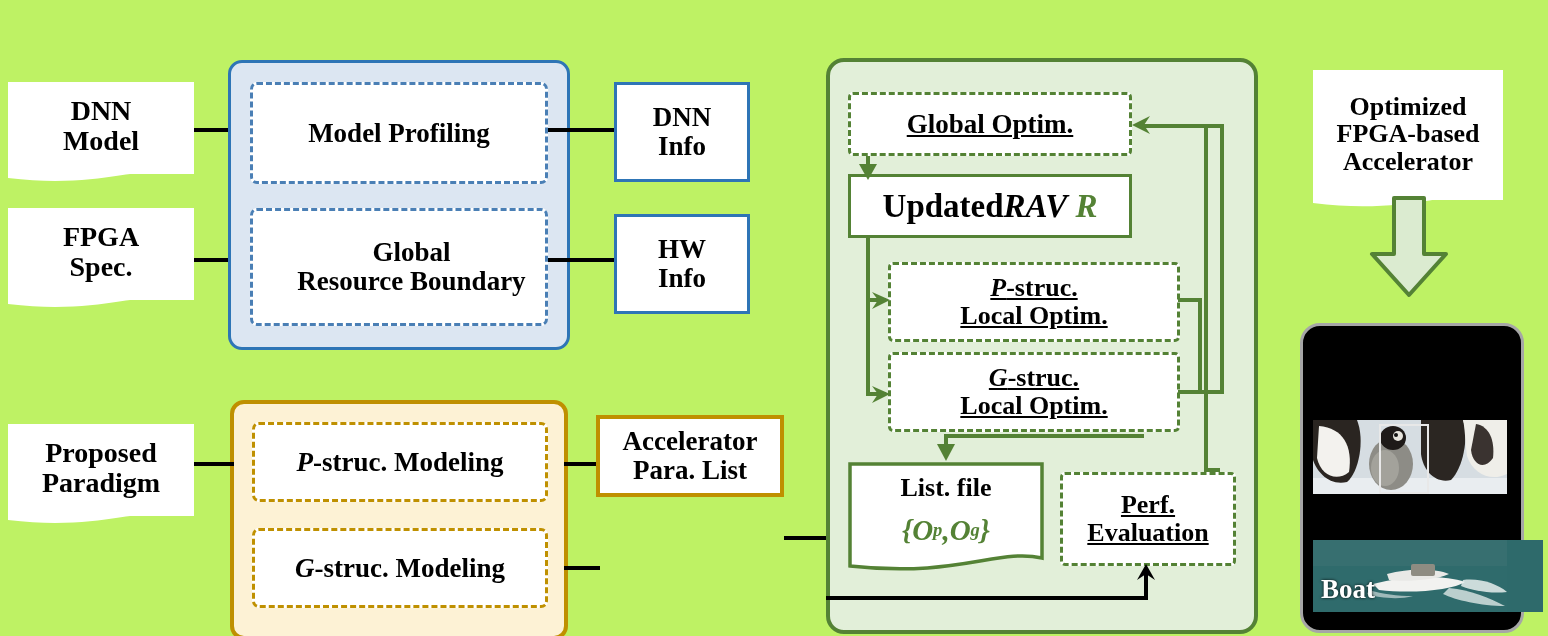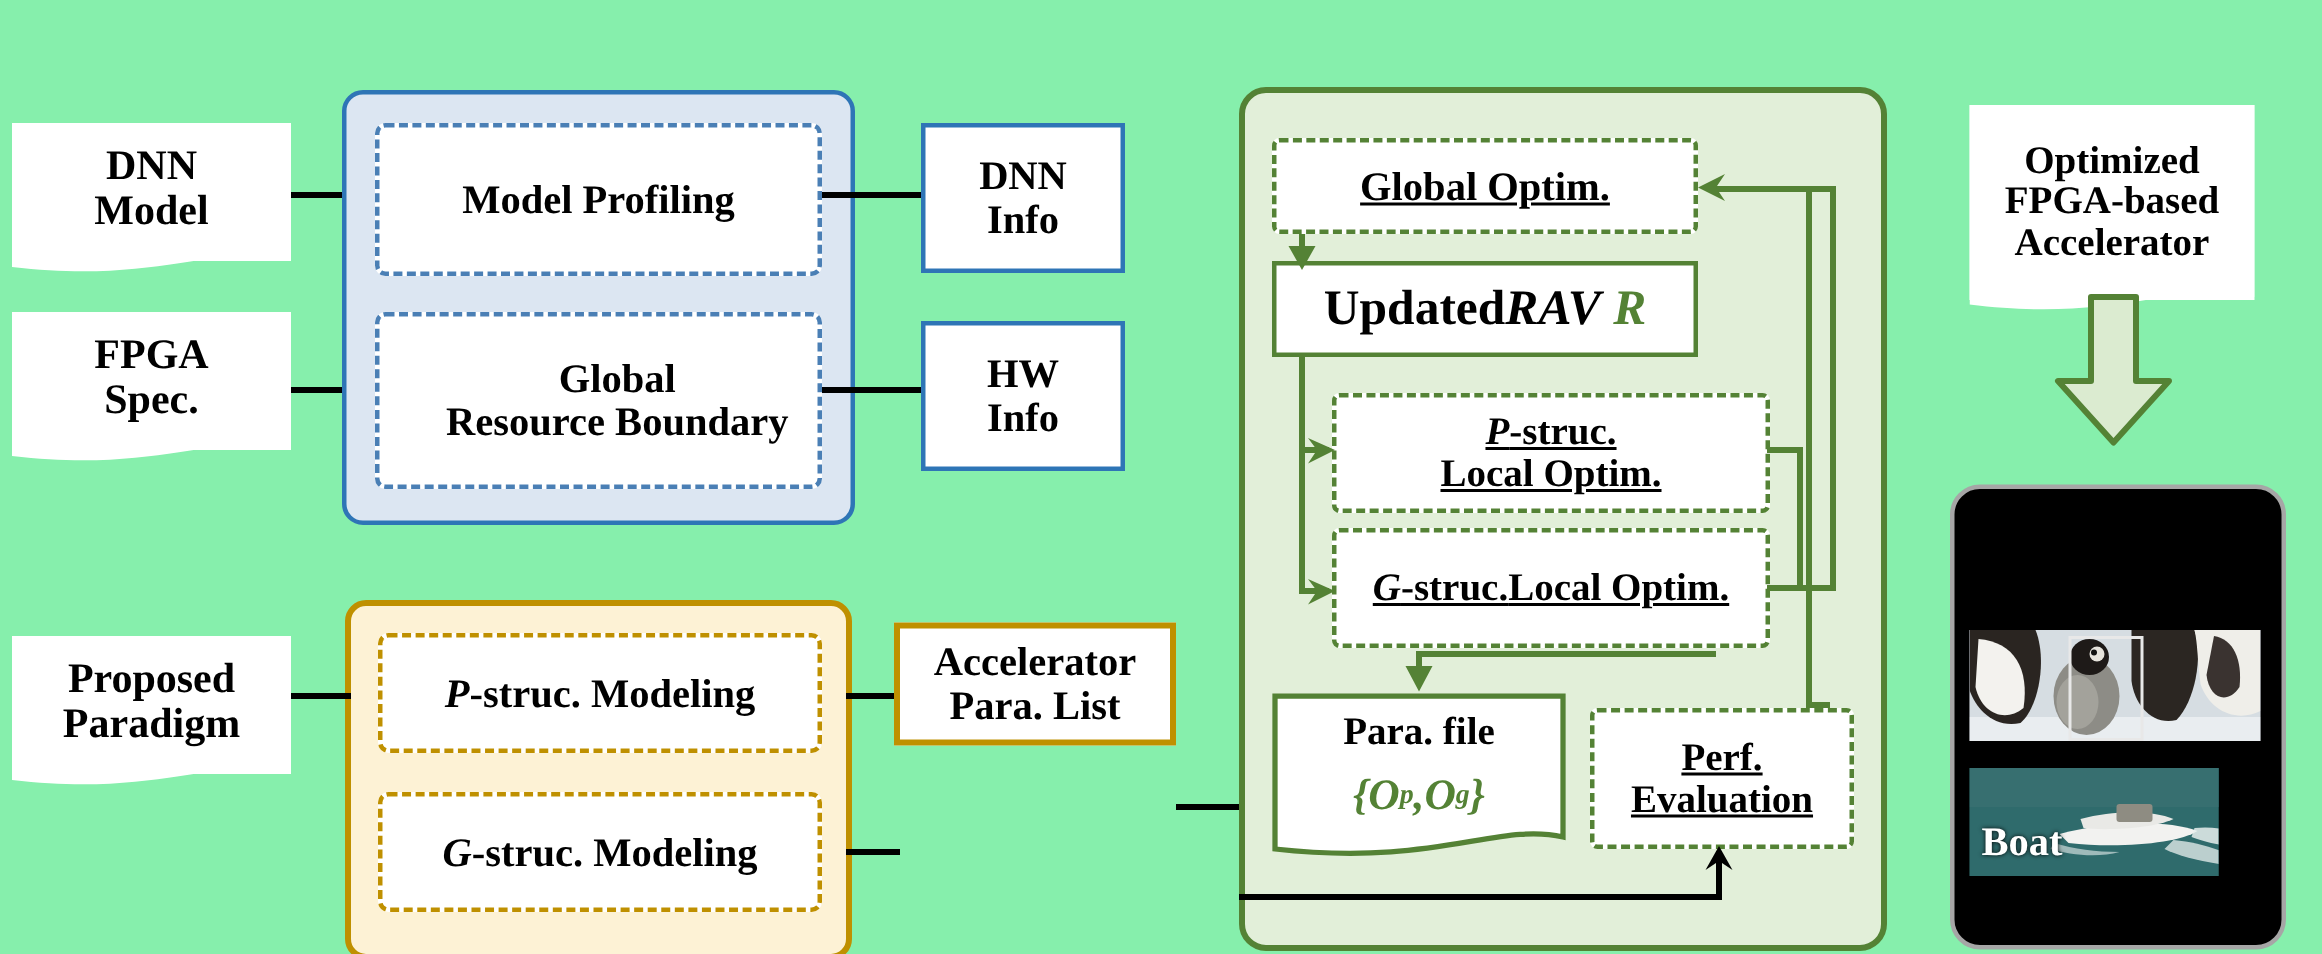--- a/index.html
+++ b/index.html
@@ -1,18 +1,18 @@
 <!DOCTYPE html>
 <html><head>
 <meta charset="utf-8">
 <style>
   html,body{margin:0;padding:0;background:#000;}
   body{width:1548px;height:636px;overflow:hidden;
        font-family:"Liberation Serif","DejaVu Serif",serif;}
-  #stage{position:relative;width:1548px;height:636px;background:#86efac;}
+  #stage{position:relative;width:1548px;height:636px;background:#bef264;}
 
   .abs{position:absolute;box-sizing:border-box;}
 
   
   .txt{display:flex;align-items:center;justify-content:center;
        text-align:center;font-weight:bold;color:#000;line-height:1.06;
        white-space:pre-line;}
 
   
   .doc{background:#fff;}
@@ -126,30 +126,30 @@
 
   <div class="abs green-solid txt" style="left:848px;top:174px;width:284px;height:64px;font-size:33px;">
     <span>Updated </span><span class="italic">RAV</span><span>&nbsp;</span><span class="gsym">R</span>
   </div>
 
   <div class="abs green-dash txt" style="left:888px;top:262px;width:292px;height:80px;font-size:26px;flex-direction:column;">
     <div><span class="italic">P</span><span>-struc.</span></div>
     <div>Local Optim.</div>
   </div>
 
-  <div class="abs green-dash txt" style="left:888px;top:352px;width:292px;height:80px;font-size:26px;">
+  <div class="abs green-dash txt" style="left:888px;top:352px;width:292px;height:80px;font-size:26px;flex-direction:column;">
     <div><span class="italic">G</span><span>-struc.</span></div>
     <div>Local Optim.</div>
   </div>
 
   <div class="abs" style="left:848px;top:462px;width:196px;height:118px;">
     <svg width="196" height="118" style="position:absolute;left:0;top:0;">
       <path d="M2,2 H194 V96 C150,86 110,116 2,104 Z" fill="#ffffff" stroke="#548235" stroke-width="3.5"></path>
     </svg>
-    <div class="abs txt" style="left:0;top:6px;width:196px;height:40px;font-size:26px;">Para. file</div>
+    <div class="abs txt" style="left:0;top:6px;width:196px;height:40px;font-size:26px;">List. file</div>
     <div class="abs txt gsym" style="left:0;top:46px;width:196px;height:44px;font-size:29px;">
       <span>{</span><span>O</span><span class="sub">p</span><span>, </span><span>O</span><span class="sub">g</span><span>}</span>
     </div>
   </div>
 
   <div class="abs green-dash txt" style="left:1060px;top:472px;width:176px;height:94px;font-size:26px;">Perf.
 Evaluation</div>
 
   <div class="lng" style="left:866px;top:156px;width:4px;height:14px;"></div>
   <svg class="abs" style="left:857px;top:164px;width:22px;height:20px;">
@@ -220,21 +220,21 @@
       <path d="M163,4 C176,6 182,20 180,38 C172,50 160,46 158,30 Z" fill="#3a3330"></path>
       <ellipse cx="78" cy="44" rx="22" ry="26" fill="#8d8c86"></ellipse>
       <ellipse cx="80" cy="18" rx="13" ry="12" fill="#1e1a18"></ellipse>
       <ellipse cx="85" cy="16" rx="5" ry="5" fill="#e6e3dc"></ellipse>
       <circle cx="83" cy="15" r="2" fill="#111"></circle>
       <ellipse cx="72" cy="48" rx="14" ry="18" fill="#a3a29b"></ellipse>
     </svg>
     <div class="bbox" style="left:66px;top:4px;width:46px;height:66px;"></div>
   </div>
 
-  <div class="photo" style="left:1313px;top:512px;width:166px;height:72px;background:#2e6a6b;text-align:right;">
+  <div class="photo" style="left:1313px;top:540px;width:230px;height:72px;background:#2e6a6b;text-align:right;">
     <svg width="194" height="72" style="position:absolute;left:0;top:0;">
       <rect x="0" y="0" width="194" height="72" fill="#2f6b6c"></rect>
       <rect x="0" y="0" width="194" height="26" fill="#376f70"></rect>
       <path d="M60,44 C90,36 130,34 152,42 C140,50 100,54 66,50 Z" fill="#f2f2f0"></path>
       <path d="M74,34 C96,28 122,28 136,34 C124,40 92,42 76,40 Z" fill="#e9e9e6"></path>
       <rect x="98" y="24" width="24" height="12" rx="2" fill="#8e8c82"></rect>
       <path d="M150,40 C168,38 184,44 194,52 C176,54 158,50 148,46 Z" fill="#e8eeed" opacity="0.85"></path>
       <path d="M136,48 C158,50 176,58 192,66 C168,66 142,60 130,54 Z" fill="#dfe8e7" opacity="0.8"></path>
       <path d="M56,50 C70,54 84,56 100,56 C86,60 66,58 54,54 Z" fill="#cfdcdb" opacity="0.7"></path>
     </svg>

